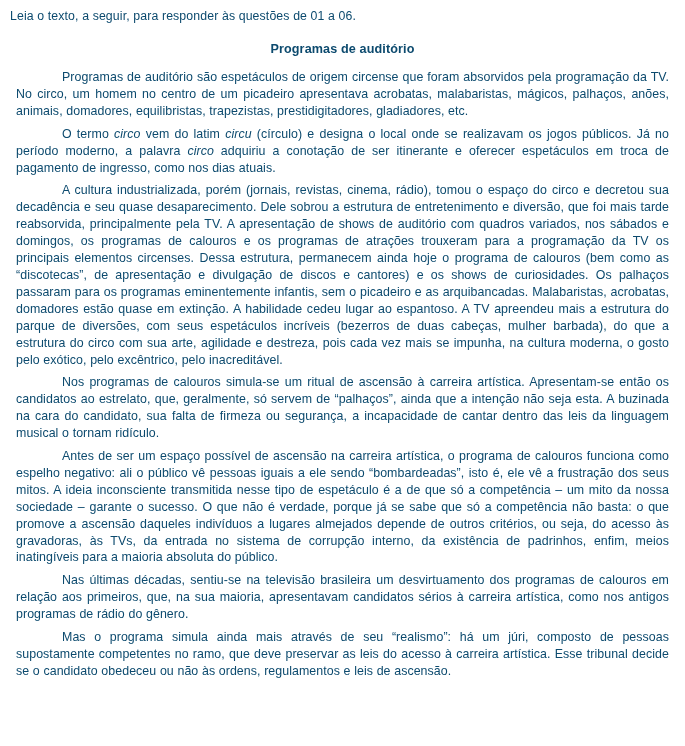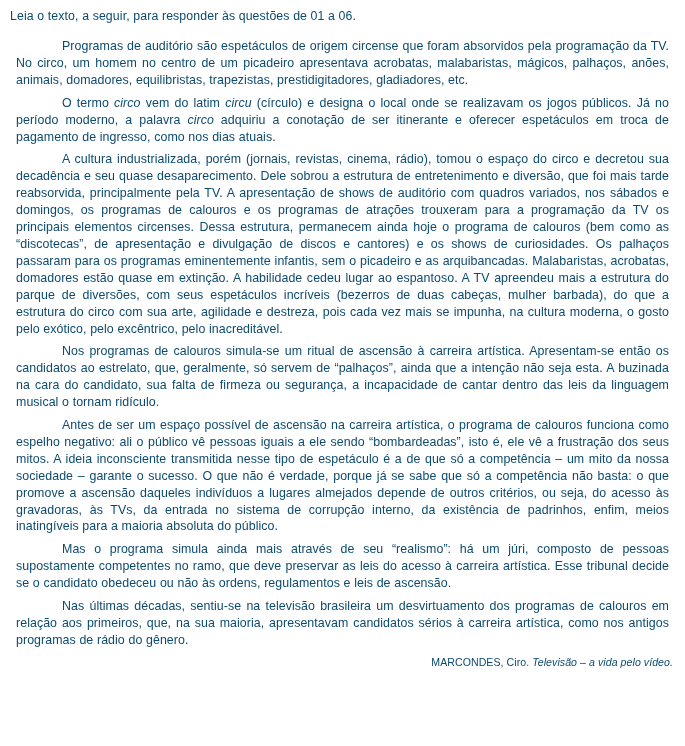--- a/index.html
+++ b/index.html
@@ -67,28 +67,26 @@
     font-style: italic;
   }
 </style>
 </head>
 <body>
 
 <div id="page" style="background: rgb(255, 255, 255); color: #0c4a6e;">
 
   <div class="instruction">Leia o texto, a seguir, para responder às questões de 01 a 06.</div>
 
+  <h1 class="doc-title">Programas de auditório</h1>
 
   <div class="body-text">
     <p class="para"><span>Programas de auditório são espetáculos de origem circense que foram absorvidos pela programação da TV. No circo, um homem no centro de um picadeiro apresentava acrobatas, malabaristas, mágicos, palhaços, anões, animais, domadores, equilibristas, trapezistas, prestidigitadores, gladiadores, etc.</span></p>
     <p class="para"><span>O termo </span><span class="ital">circo</span><span> vem do latim </span><span class="ital">circu</span><span> (círculo) e designa o local onde se realizavam os jogos públicos. Já no período moderno, a palavra </span><span class="ital">circo</span><span> adquiriu a conotação de ser itinerante e oferecer espetáculos em troca de pagamento de ingresso, como nos dias atuais.</span></p>
     <p class="para"><span>A cultura industrializada, porém (jornais, revistas, cinema, rádio), tomou o espaço do circo e decretou sua decadência e seu quase desaparecimento. Dele sobrou a estrutura de entretenimento e diversão, que foi mais tarde reabsorvida, principalmente pela TV. A apresentação de shows de auditório com quadros variados, nos sábados e domingos, os programas de calouros e os programas de atrações trouxeram para a programação da TV os principais elementos circenses. Dessa estrutura, permanecem ainda hoje o programa de calouros (bem como as “discotecas”, de apresentação e divulgação de discos e cantores) e os shows de curiosidades. Os palhaços passaram para os programas eminentemente infantis, sem o picadeiro e as arquibancadas. Malabaristas, acrobatas, domadores estão quase em extinção. A habilidade cedeu lugar ao espantoso. A TV apreendeu mais a estrutura do parque de diversões, com seus espetáculos incríveis (bezerros de duas cabeças, mulher barbada), do que a estrutura do circo com sua arte, agilidade e destreza, pois cada vez mais se impunha, na cultura moderna, o gosto pelo exótico, pelo excêntrico, pelo inacreditável.</span></p>
     <p class="para"><span>Nos programas de calouros simula-se um ritual de ascensão à carreira artística. Apresentam-se então os candidatos ao estrelato, que, geralmente, só servem de “palhaços”, ainda que a intenção não seja esta. A buzinada na cara do candidato, sua falta de firmeza ou segurança, a incapacidade de cantar dentro das leis da linguagem musical o tornam ridículo.</span></p>
     <p class="para"><span>Antes de ser um espaço possível de ascensão na carreira artística, o programa de calouros funciona como espelho negativo: ali o público vê pessoas iguais a ele sendo “bombardeadas”, isto é, ele vê a frustração dos seus mitos. A ideia inconsciente transmitida nesse tipo de espetáculo é a de que só a competência – um mito da nossa sociedade – garante o sucesso. O que não é verdade, porque já se sabe que só a competência não basta: o que promove a ascensão daqueles indivíduos a lugares almejados depende de outros critérios, ou seja, do acesso às gravadoras, às TVs, da entrada no sistema de corrupção interno, da existência de padrinhos, enfim, meios inatingíveis para a maioria absoluta do público.</span></p>
+    <p class="para"><span>Nas últimas décadas, sentiu-se na televisão brasileira um desvirtuamento dos programas de calouros em relação aos primeiros, que, na sua maioria, apresentavam candidatos sérios à carreira artística, como nos antigos programas de rádio do gênero.</span></p>
     <p class="para"><span>Mas o programa simula ainda mais através de seu “realismo”: há um júri, composto de pessoas supostamente competentes no ramo, que deve preservar as leis do acesso à carreira artística. Esse tribunal decide se o candidato obedeceu ou não às ordens, regulamentos e leis de ascensão.</span></p>
-    <p class="para"><span>Nas últimas décadas, sentiu-se na televisão brasileira um desvirtuamento dos programas de calouros em relação aos primeiros, que, na sua maioria, apresentavam candidatos sérios à carreira artística, como nos antigos programas de rádio do gênero.</span></p>
   </div>
 
-  <div class="attribution">
-    <span>MARCONDES, Ciro.</span><span>&nbsp;</span><span class="ital">Televisão – a vida pelo vídeo.</span>
-  </div>
 
 </div>
 
 </body></html>

